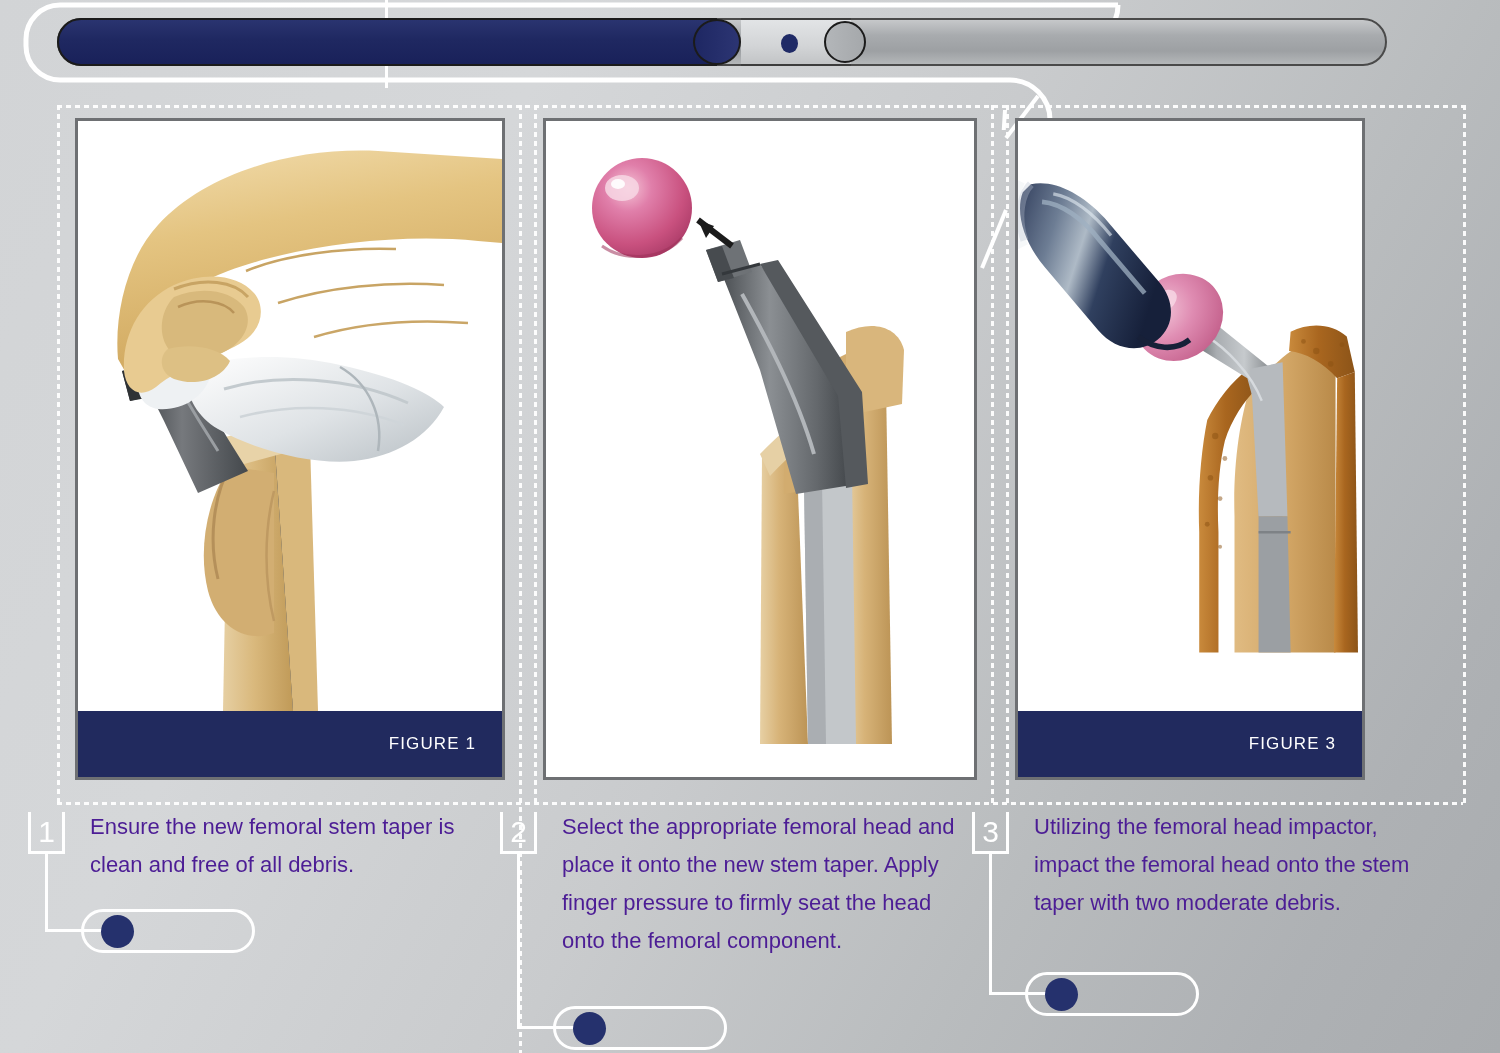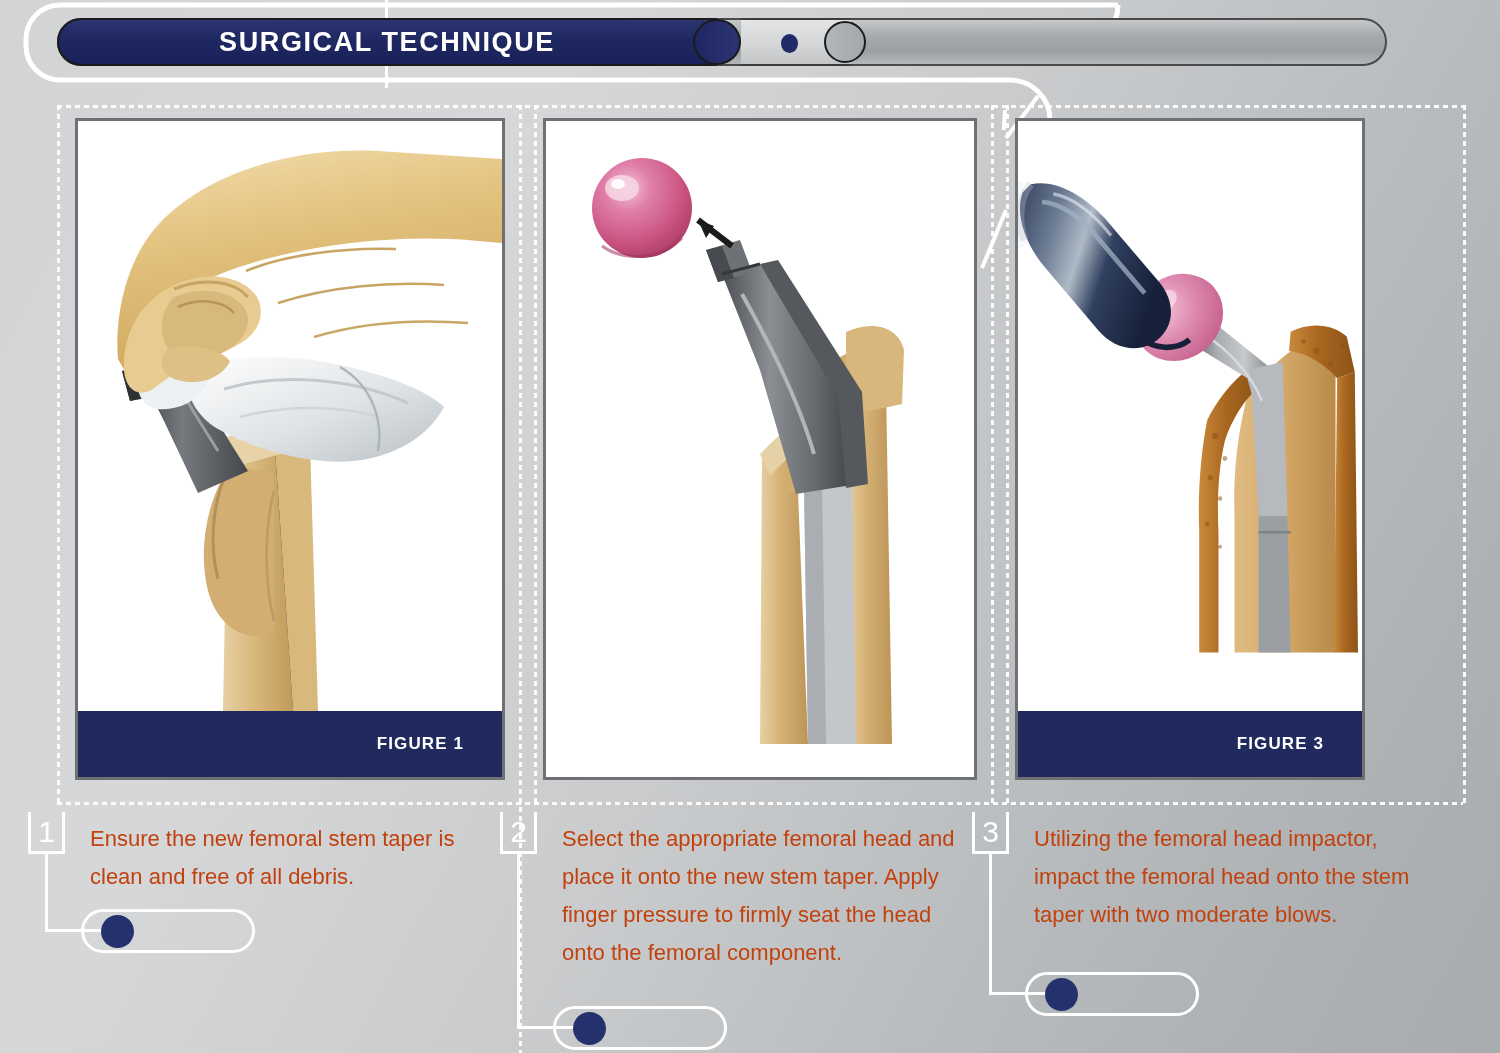--- a/index.html
+++ b/index.html
@@ -88,43 +88,43 @@
     display: flex; flex-direction: column;
   }
   .fig1 { left: 75px; width: 430px; height: 662px; }
   .fig2 { left: 543px; width: 434px; height: 662px; }
   .fig3 { left: 1015px; width: 350px; height: 662px; }
 
   .fig-art { flex: 1; position: relative; overflow: hidden; background: #ffffff; }
   .fig-cap {
     height: 66px; background: #212a5e;
     display: flex; align-items: center; justify-content: flex-end;
-    padding-right: 38px; box-sizing: border-box;
-    color: #ffffff; font-size: 17px; font-weight: bold; letter-spacing: 1.1px;
+    padding-right: 26px; box-sizing: border-box;
+    color: #ffffff; font-size: 17px; font-weight: normal; letter-spacing: 1.1px;
   }
 
   
   .steps { position: absolute; left: 0; top: 800px; width: 1500px; height: 253px; }
   .step { position: absolute; top: 0; }
   .step1 { left: 28px; width: 470px; }
   .step2 { left: 500px; width: 470px; }
   .step3 { left: 972px; width: 470px; }
 
   .step-num {
     position: absolute; left: 0; top: 12px;
     width: 37px; height: 42px;
     border: 3px solid #ffffff; border-top: none;
     box-sizing: border-box;
     color: #ffffff; font-size: 30px; font-weight: 400;
     display: flex; align-items: center; justify-content: center;
     line-height: 1;
   }
   .step-text {
-    position: absolute; left: 62px; top: 20px; width: 400px;
-    color: #c2410c; font-size: 22px; line-height: 38px;
+    position: absolute; left: 62px; top: 8px; width: 400px;
+    color: #4c1d95; font-size: 22px; line-height: 38px;
   }
 
   
   .connector-v { position: absolute; width: 3px; background: #ffffff; }
   .connector-h { position: absolute; height: 3px; background: #ffffff; }
 
   .step-pill {
     position: absolute;
     width: 174px; height: 44px;
     border: 3px solid #ffffff;
@@ -168,21 +168,20 @@
 
 <div class="titlebar-wrap">
   <div class="titlebar-tube"></div>
   <div class="titlebar-lightseg"></div>
   <div class="titlebar-lightseg-top"></div>
   <div class="titlebar-lightseg-bot"></div>
   <div class="titlebar-navy"></div>
   <div class="titlebar-navy-cap"></div>
   <div class="titlebar-dot"></div>
   <div class="titlebar-ring"></div>
-  <div class="titlebar-label">SURGICAL TECHNIQUE</div>
 </div>
 
 <div class="figures">
 
   <div class="figure fig1">
     <div class="fig-art">
       <svg class="art-svg" viewBox="0 0 424 590" preserveAspectRatio="xMidYMid meet">
         <defs>
           <linearGradient id="skinG" x1="0" y1="0" x2="0.3" y2="1">
             <stop offset="0%" stop-color="#f2ddae"></stop>
@@ -412,20 +411,20 @@
     <div class="step-text">Select the appropriate femoral head and place it onto the new stem taper. Apply finger pressure to firmly seat the head onto the femoral component.</div>
     <div class="connector-v" style="left:17px; top:54px; height:175px;"></div>
     <div class="connector-h" style="left:17px; top:226px; width:70px;"></div>
     <div class="step-pill" style="left:53px; top:206px;">
       <div class="step-pill-dot" style="left:17px; top:3px;"></div>
     </div>
   </div>
 
   <div class="step step3">
     <div class="step-num">3</div>
-    <div class="step-text">Utilizing the femoral head impactor, impact the femoral head onto the stem taper with two moderate blows.</div>
+    <div class="step-text">Utilizing the femoral head impactor, impact the femoral head onto the stem taper with two moderate debris.</div>
     <div class="connector-v" style="left:17px; top:54px; height:141px;"></div>
     <div class="connector-h" style="left:17px; top:192px; width:70px;"></div>
     <div class="step-pill" style="left:53px; top:172px;">
       <div class="step-pill-dot" style="left:17px; top:3px;"></div>
     </div>
   </div>
 </div>
 
 </body></html>

